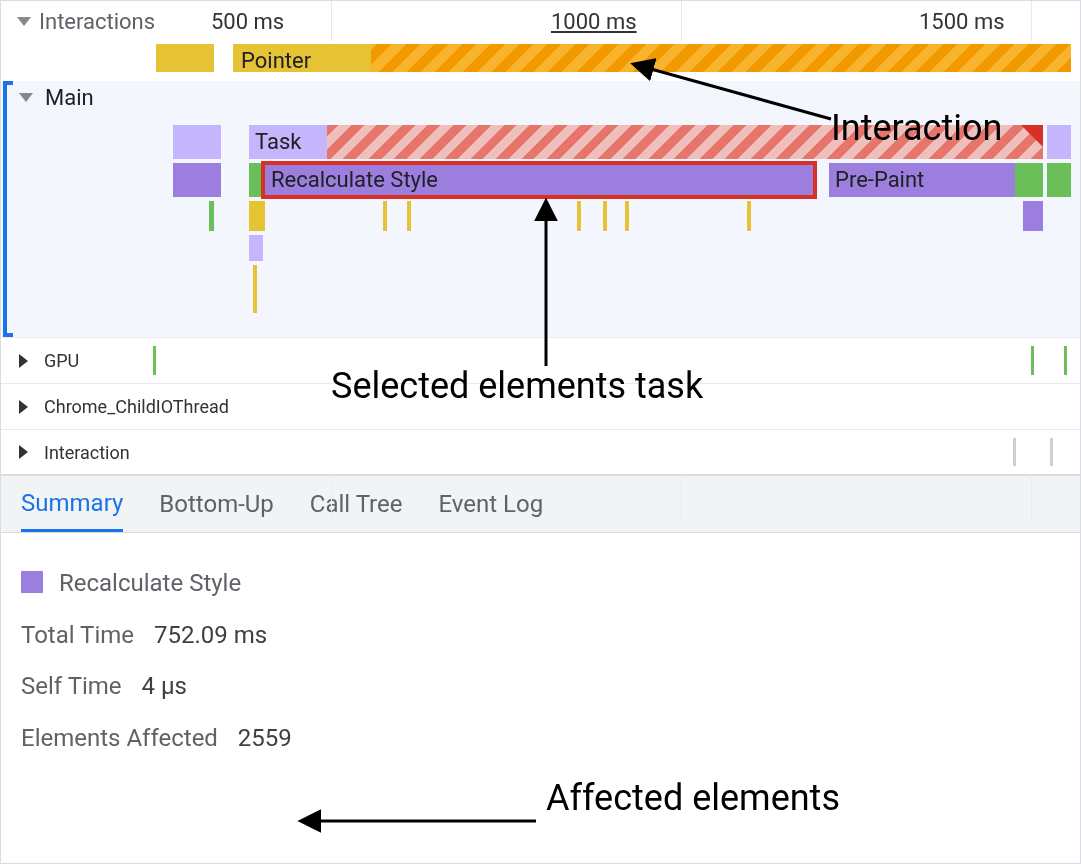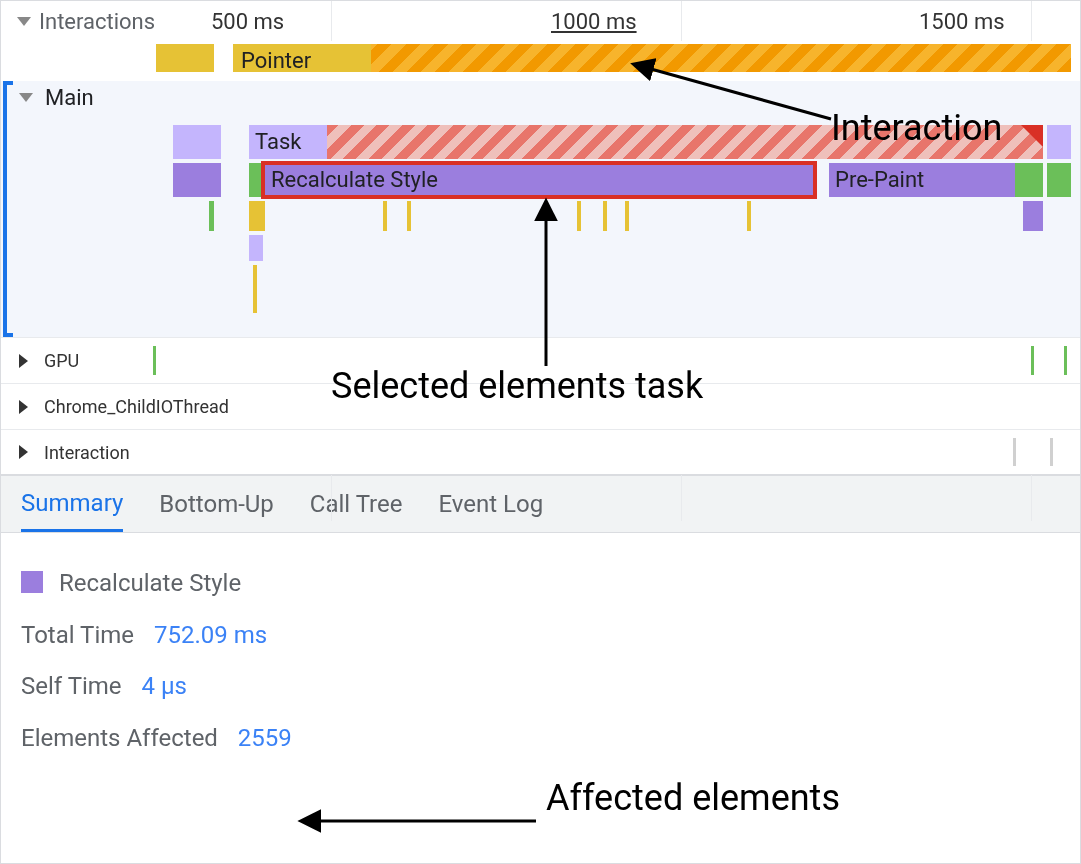--- a/index.html
+++ b/index.html
@@ -90,21 +90,21 @@
     padding-left:20px; background:#f1f3f4; border-top:1px solid #dadce0;
     border-bottom:1px solid #dadce0;
   }
   .tab { color:#5f6368; font-size:24px; cursor:pointer; height:100%; display:flex; align-items:center; }
   .tab.active { color:#1a73e8; border-bottom:3px solid #1a73e8; }
 
   
   .summary { padding:22px 20px; font-size:24px; color:#5f6368; line-height:1.9; }
   .summary .swatch { display:inline-block; width:22px; height:22px; background:#9b7ede; margin-right:10px; position:relative; top:2px; }
   .summary .row-line { margin-top:6px; }
-  .summary .val { margin-left:14px; color:#3b82f6; }
+  .summary .val { margin-left:14px; color:#404040; }
 
   
   .anno {
     position:absolute; font-size:36px; color:#000; z-index:10;
     font-family: -apple-system, Roboto, Helvetica, Arial, sans-serif;
     pointer-events:none;
   }
   .arrow-svg { position:absolute; z-index:9; pointer-events:none; overflow:visible; }
 </style>
 </head>

